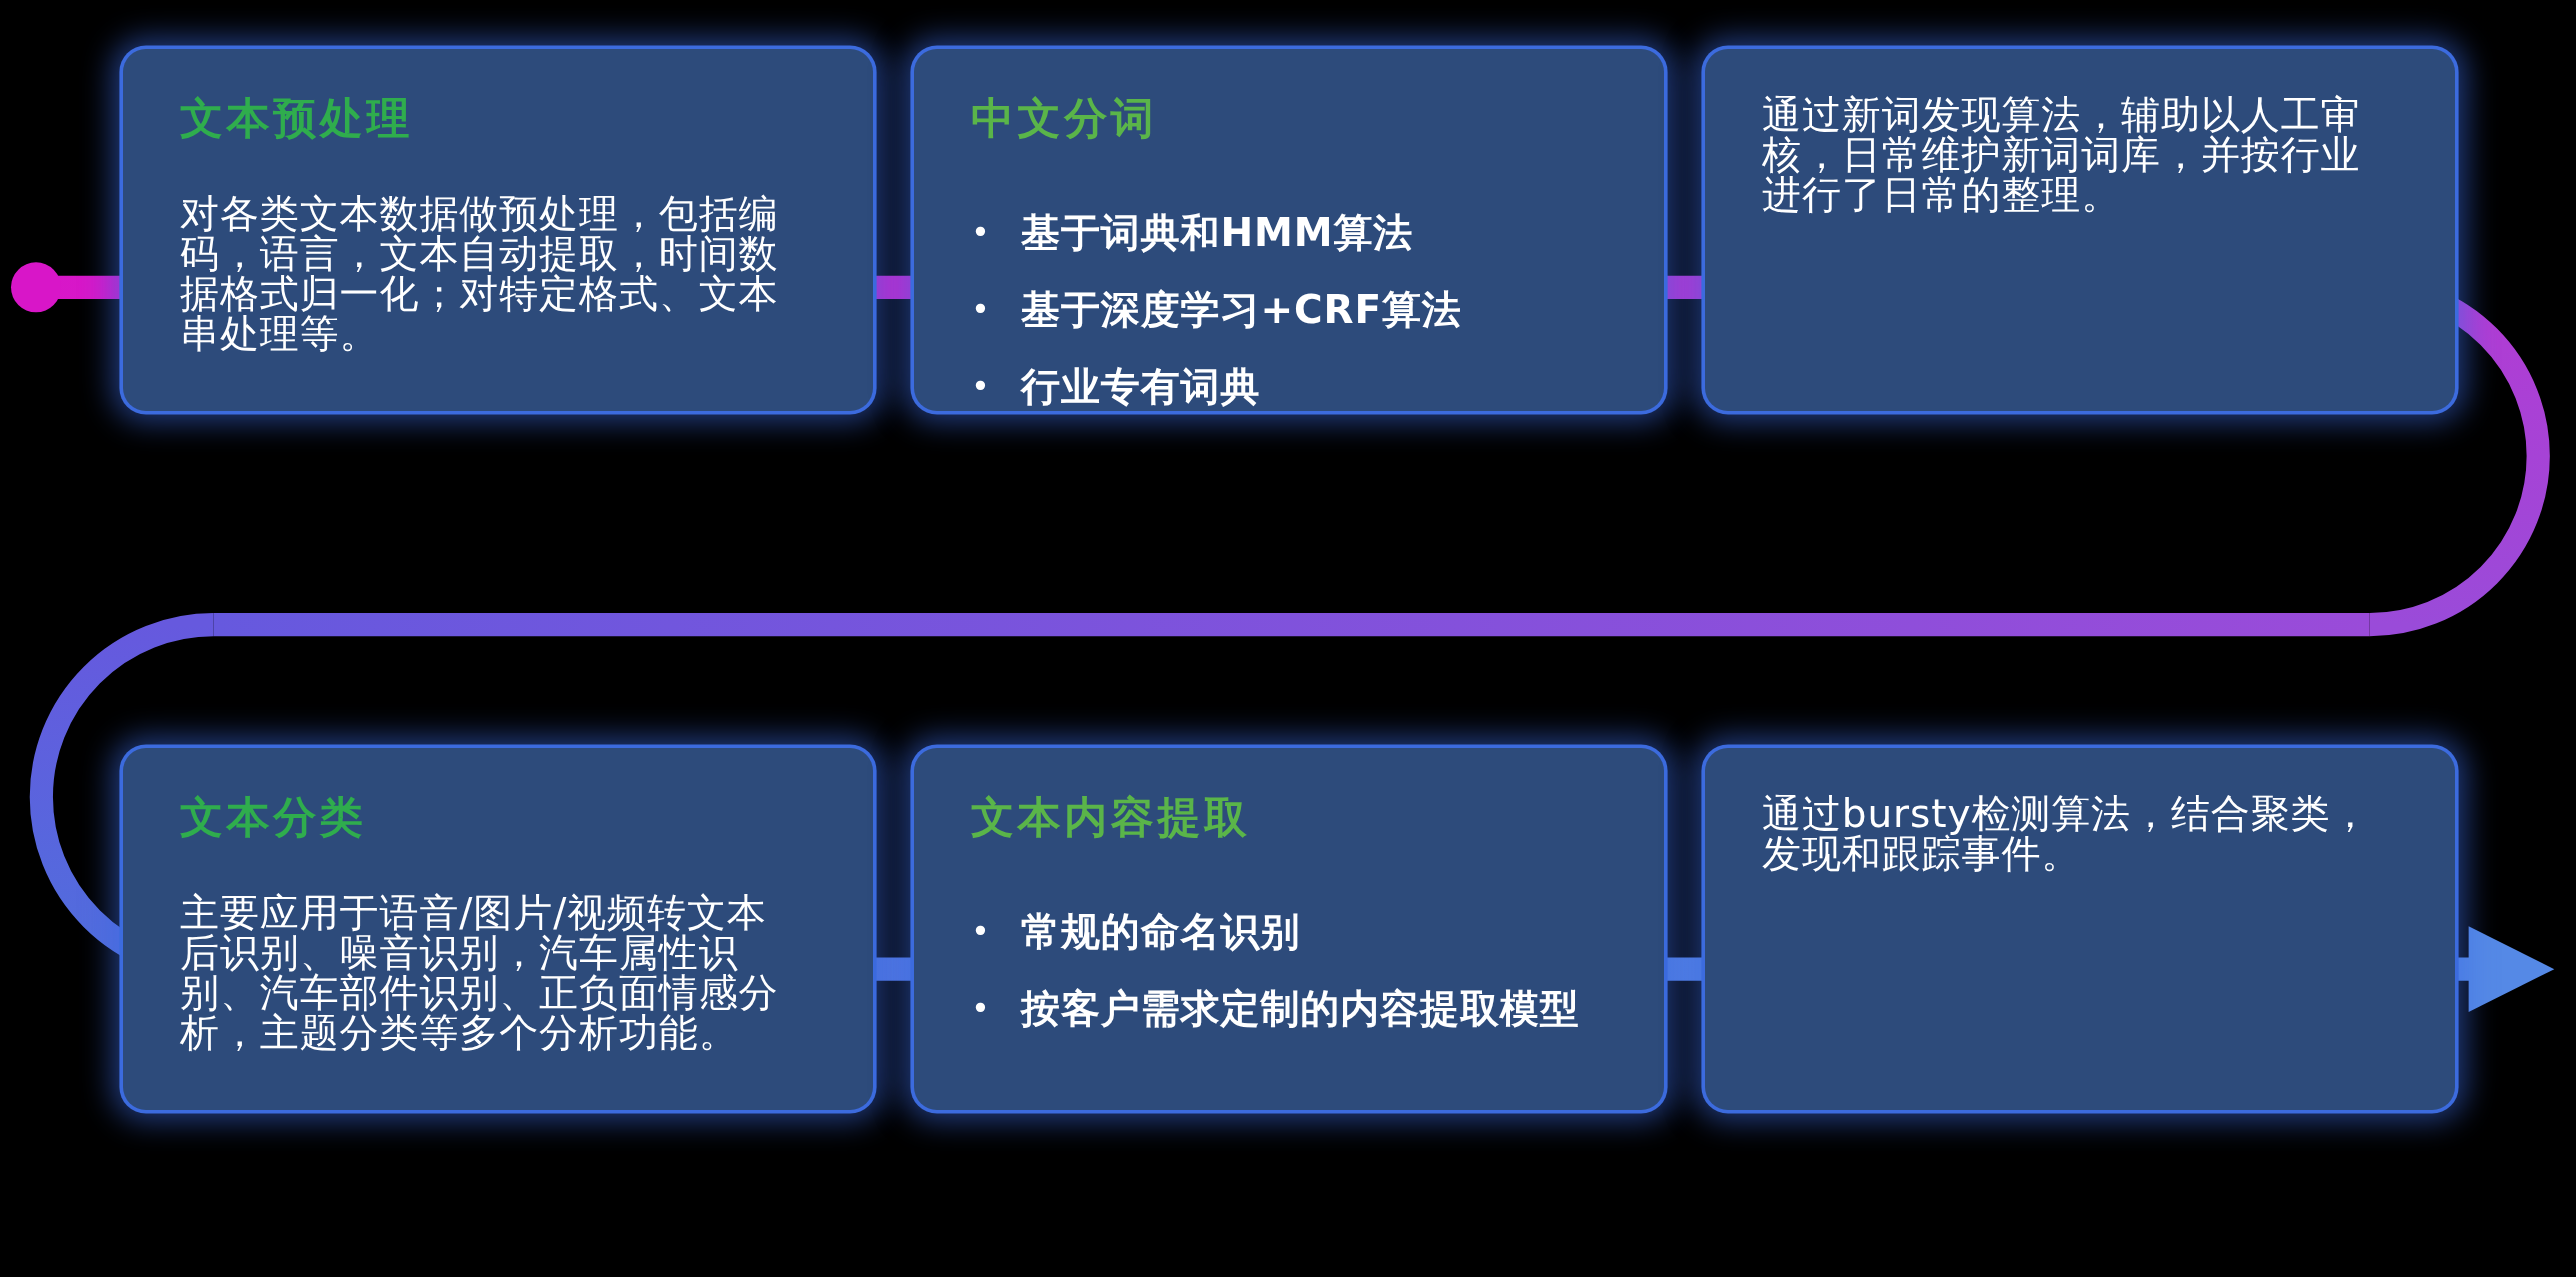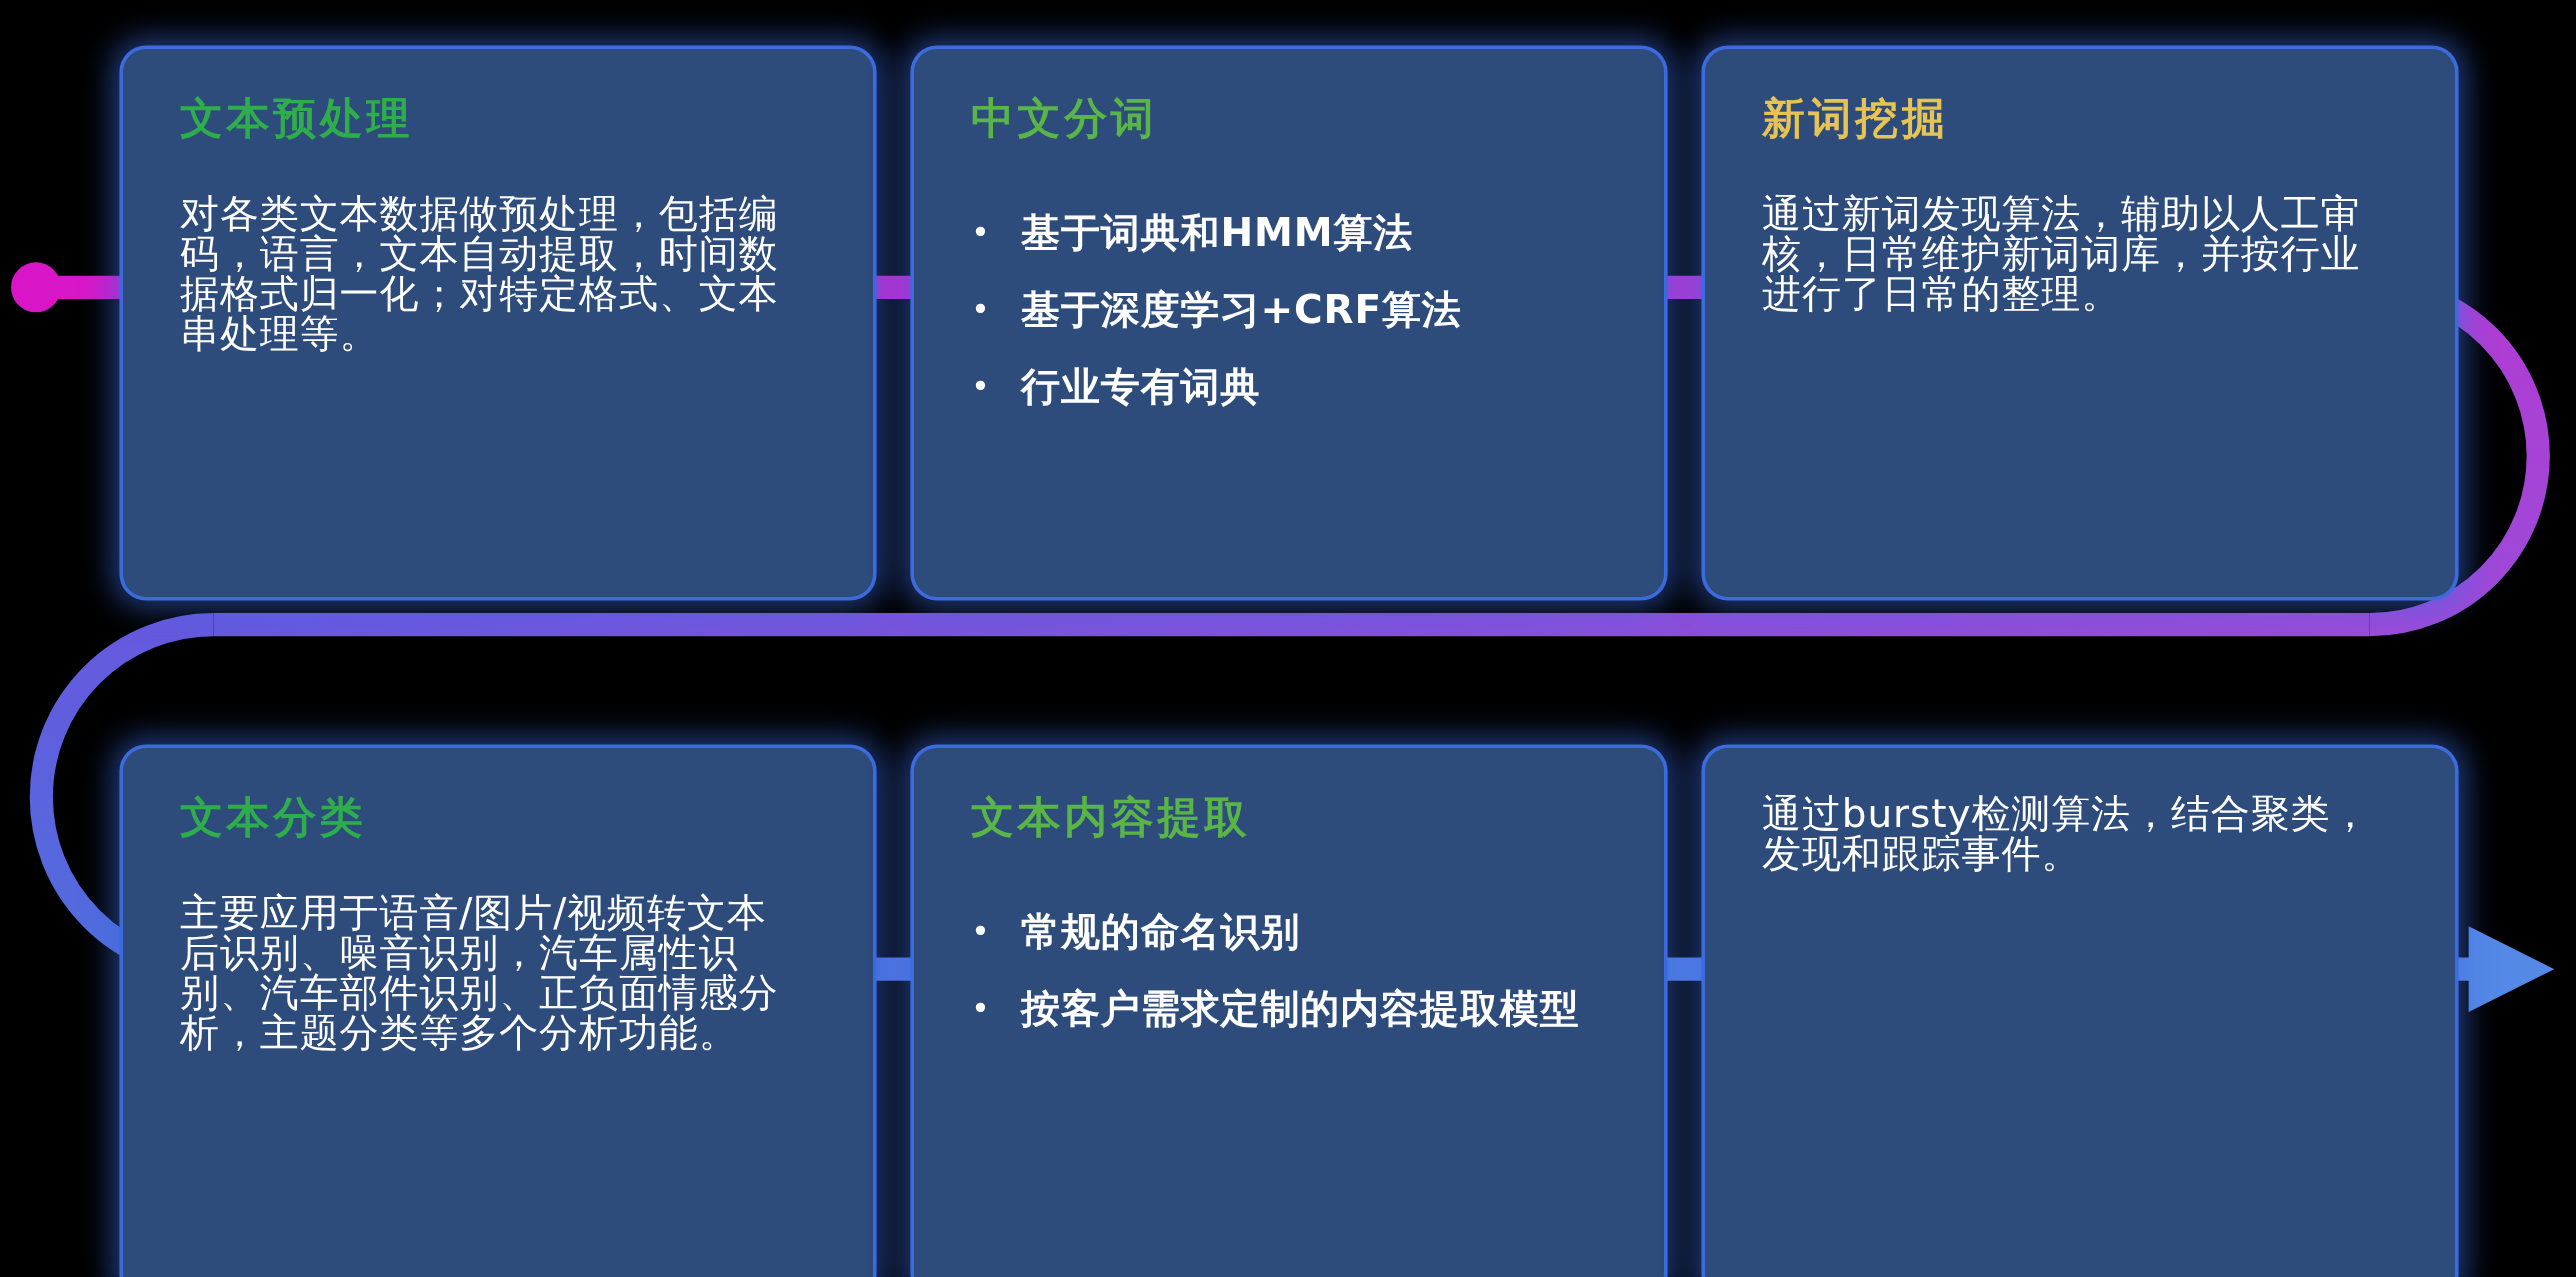--- a/index.html
+++ b/index.html
@@ -22,21 +22,21 @@
   }
   .flow-seg {
     fill: none;
     stroke-width: 26;
     stroke-linecap: butt;
   }
   .card {
     position: absolute;
     z-index: 2;
     width: 750px;
-    height: 548px;
+    height: 362px;
     box-sizing: border-box;
     background: var(--card-bg, #2d4b7b);
     border-radius: 23px;
     box-shadow: 0 0 0 3.6px var(--card-edge, #3c6bde),
                 0 0 30px 10.7px var(--card-glow, rgba(60,108,228,0.55));
     padding: 46px 71px 0 57px;
   }
   .card-title {
     margin: 0 0 52px 0;
     font-size: 43px;
@@ -134,21 +134,20 @@
       <span class="bullet-text">基于深度学习+CRF算法</span>
     </li>
     <li class="bullet-item">
       <span class="bullet-marker">•</span>
       <span class="bullet-text">行业专有词典</span>
     </li>
   </ul>
 </div>
 
 <div class="card" id="card-3">
-  <h2 class="card-title t-yellow">新词挖掘</h2>
   <p class="card-text">通过新词发现算法，辅助以人工审核，日常维护新词词库，并按行业进行了日常的整理。</p>
 </div>
 
 <div class="card" id="card-4">
   <h2 class="card-title t-green">文本分类</h2>
   <p class="card-text">主要应用于语音/图片/视频转文本后识别、噪音识别，汽车属性识别、汽车部件识别、正负面情感分析，主题分类等多个分析功能。</p>
 </div>
 
 <div class="card" id="card-5">
   <h2 class="card-title t-lime">文本内容提取</h2>

